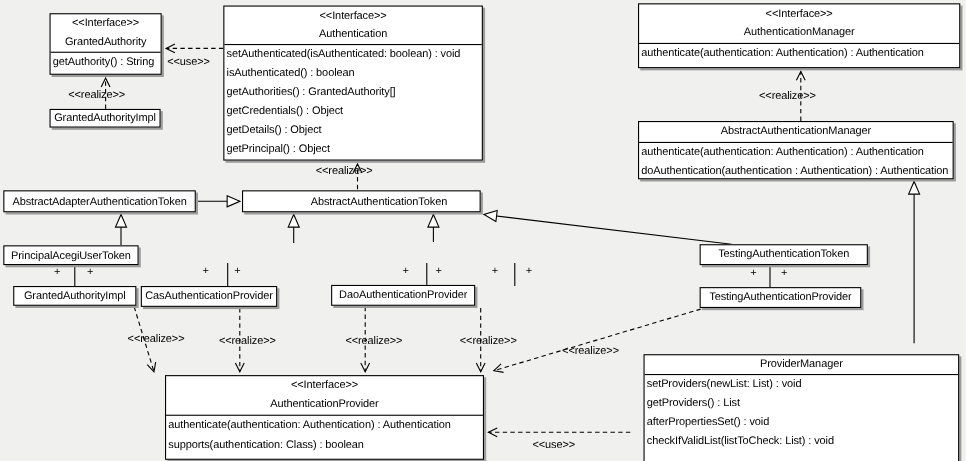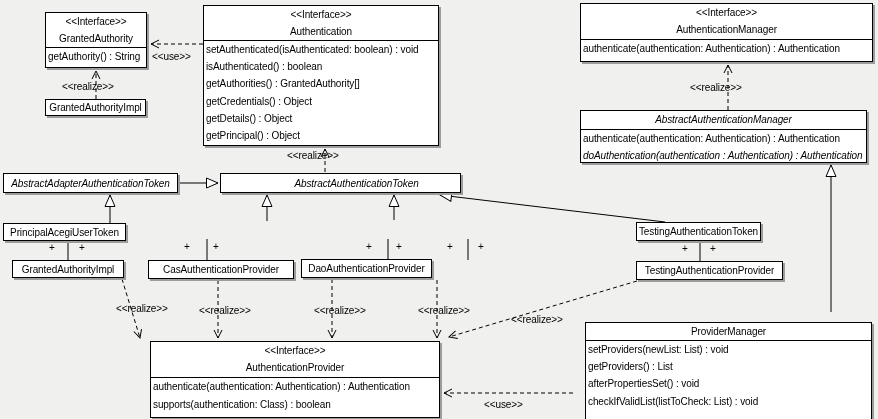--- a/index.html
+++ b/index.html
@@ -13,21 +13,21 @@
     box-shadow:2px 2px 0 #9c9c9c;font-size:10px;color:#000;
     letter-spacing:-0.1px;box-sizing:border-box;
   }
   .hd{text-align:center;}
   .hd.sec{border-bottom:1px solid #000;}
   .st,.nm{line-height:17px;white-space:nowrap;overflow:hidden;}
   .hd1 .nm{line-height:18px;}
   .ms .m{line-height:17.2px;padding:0 2px;white-space:nowrap;overflow:hidden;}
   .center-name{display:flex;align-items:center;justify-content:center;}
   .center-name .nm{line-height:normal;}
-  .it{font-style:italic;}
+  .it{}
   .lbl{
     position:absolute;font-size:10px;color:#000;white-space:nowrap;
     letter-spacing:-0.1px;
   }
 </style>
 </head>
 <body>
 
 <div id="stage">
 
@@ -134,39 +134,39 @@
     <div class="ms">
       <div class="m">authenticate(authentication: Authentication) : Authentication</div>
       <div class="m it">doAuthentication(authentication : Authentication) : Authentication</div>
     </div>
   </div>
 
   <div class="uml center-name" style="left:3px;top:173px;width:175px;height:20px;">
     <div class="nm it">AbstractAdapterAuthenticationToken</div>
   </div>
 
-  <div class="uml center-name" style="left:220px;top:173px;width:241px;height:20px;padding-left:32px;">
+  <div class="uml center-name" style="left:220px;top:173px;width:217px;height:20px;padding-left:32px;">
     <div class="nm it">AbstractAuthenticationToken</div>
   </div>
 
   <div class="uml center-name" style="left:3px;top:223px;width:123px;height:18px;">
     <div class="nm">PrincipalAcegiUserToken</div>
   </div>
 
 
 
-  <div class="uml center-name" style="left:636px;top:222px;width:125px;height:19px;">
+  <div class="uml center-name" style="left:636px;top:222px;width:153px;height:19px;">
     <div class="nm">TestingAuthenticationToken</div>
   </div>
 
   <div class="uml center-name" style="left:12px;top:260px;width:112px;height:18px;">
     <div class="nm">GrantedAuthorityImpl</div>
   </div>
 
-  <div class="uml center-name" style="left:148px;top:260px;width:146px;height:19px;">
+  <div class="uml center-name" style="left:128px;top:260px;width:124px;height:19px;">
     <div class="nm">CasAuthenticationProvider</div>
   </div>
 
   <div class="uml center-name" style="left:301px;top:259px;width:131px;height:19px;">
     <div class="nm">DaoAuthenticationProvider</div>
   </div>
 
 
   <div class="uml center-name" style="left:636px;top:261px;width:147px;height:19px;">
     <div class="nm">TestingAuthenticationProvider</div>

